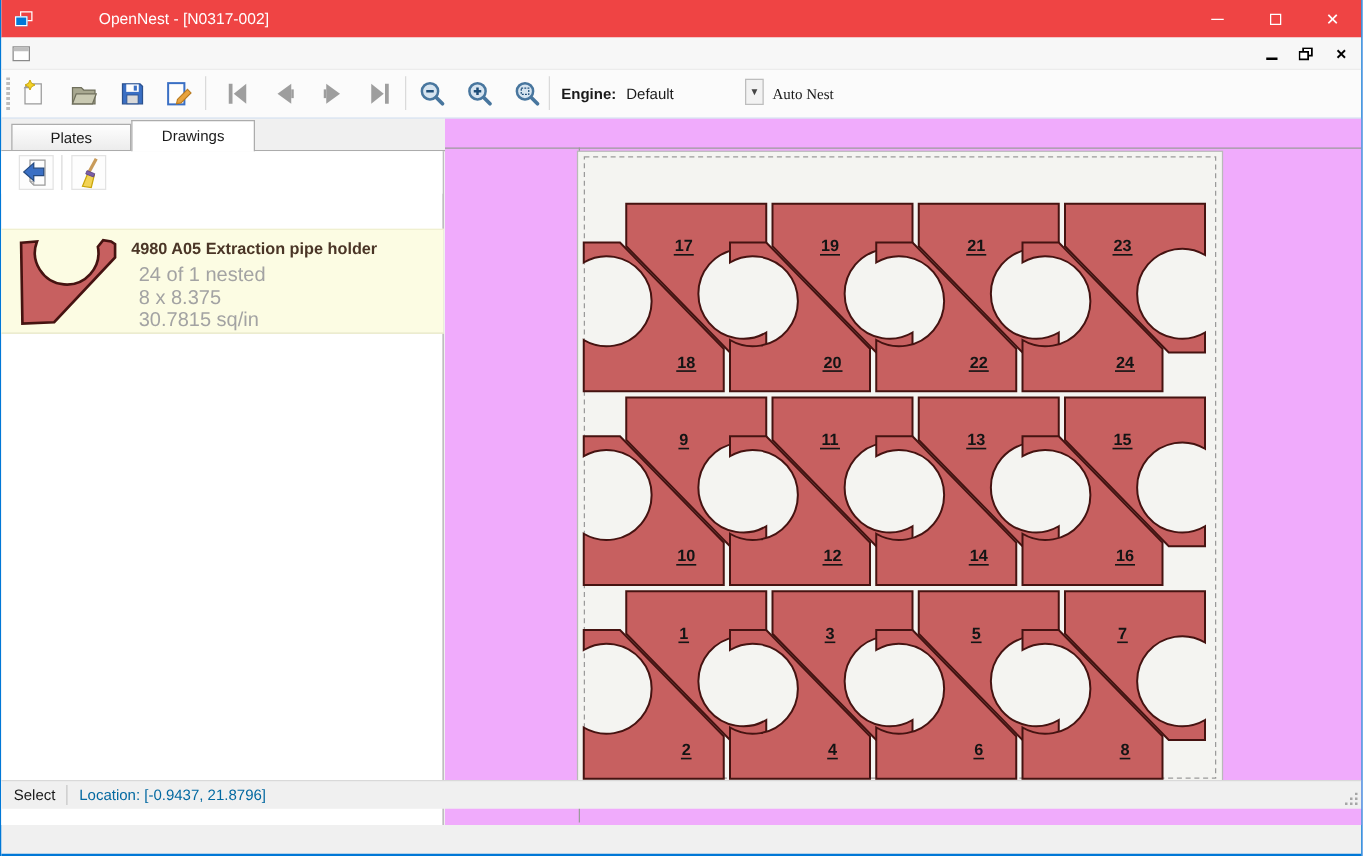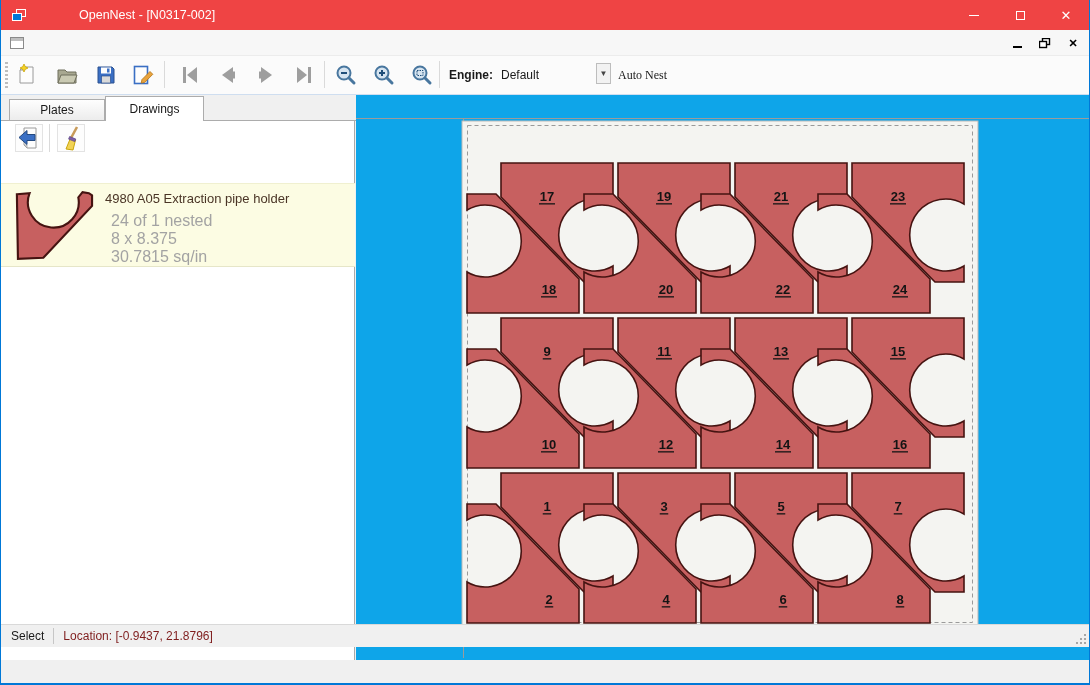--- a/index.html
+++ b/index.html
@@ -56,34 +56,34 @@
                 border-bottom:none; z-index:2; }
   .sidebody { position:absolute; left:0; top:26px; width:354px; height:539px; background:#FFFFFF;
               border-right:1px solid #A9A9A9; }
   .side-toolbar { position:absolute; left:0; top:0; width:100%; height:34px; background:#FFFFFF; }
   .sbtn { position:absolute; top:3px; width:28px; height:28px; display:flex; align-items:center; justify-content:center;
           border:1px solid #E3E3E3; background:#FDFDFD; }
   .ssep { position:absolute; left:48px; top:3px; width:1px; height:28px; background:#DADADA; }
   .drawing-item { position:absolute; left:0; top:62px; width:354px; height:84px; background:#FCFCE3;
                   border-top:1px solid #F0F0D0; border-bottom:1px solid #E6E6C8; }
   .thumb { position:absolute; left:12px; top:6px; }
-  .di-title { position:absolute; left:104px; top:7px; font-size:13px; font-weight:normal; color:#4A3526; }
+  .di-title { position:absolute; left:104px; top:7px; font-size:13px; font-weight:bold; color:#4A3526; }
   .di-line { position:absolute; left:110px; font-size:16px; color:#A3A3A3; }
 
   
-  .canvas { position:absolute; left:355px; top:95px; width:734px; height:565px; background:#0ea5e9; }
+  .canvas { position:absolute; left:355px; top:95px; width:734px; height:565px; background:#f0abfc; }
   .canvas svg { position:absolute; left:0; top:0; }
 
   
   .statusbar { position:absolute; left:0; top:624px; width:100%; height:23px; background:#F0F0F0;
                border-top:1px solid #D9D9D9; display:flex; align-items:center; }
   .st-left { display:flex; align-items:center; position:absolute; left:10px; gap:9px; }
   .st-right { display:flex; align-items:center; position:absolute; right:14px; gap:10px; }
   .st-sep { width:1px; height:16px; background:#C6C6C6; }
-  .st-location { color:#7f1d1d; }
+  .st-location { color:#0369a1; }
   .grip-dots { position:absolute; right:2px; bottom:2px; }
 
   .bottom-border { position:absolute; left:0; top:683px; width:100%; height:2px; background:#0078D7; }
 </style>
 </head>
 <body>
 
 <div class="window">
 
   <div class="titlebar">

